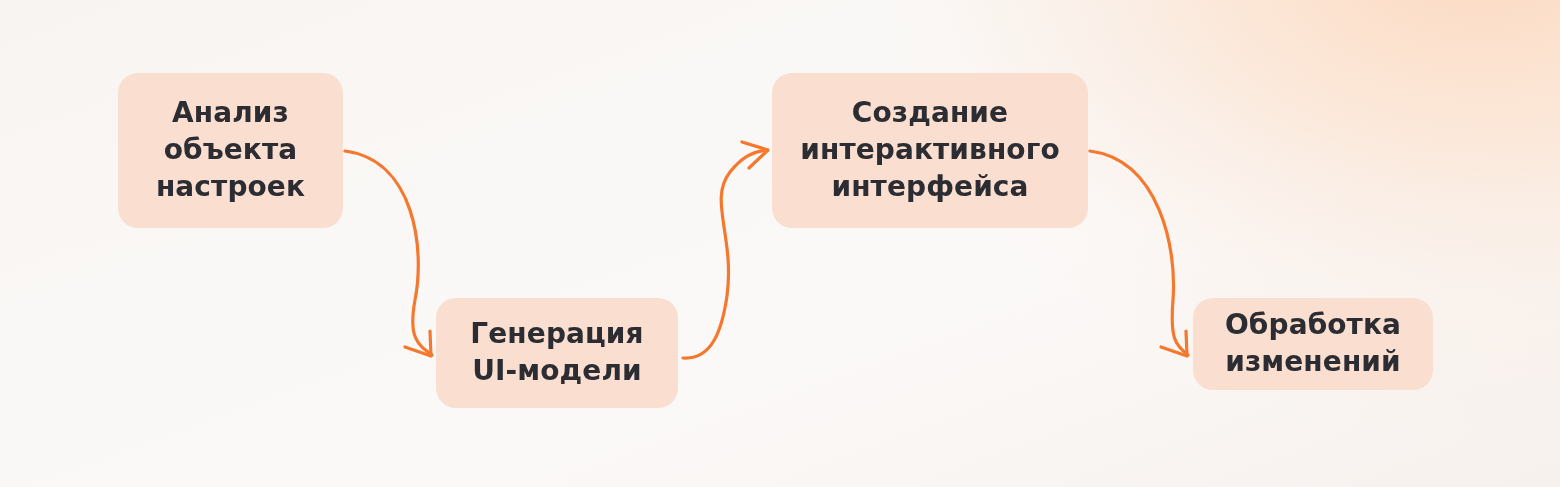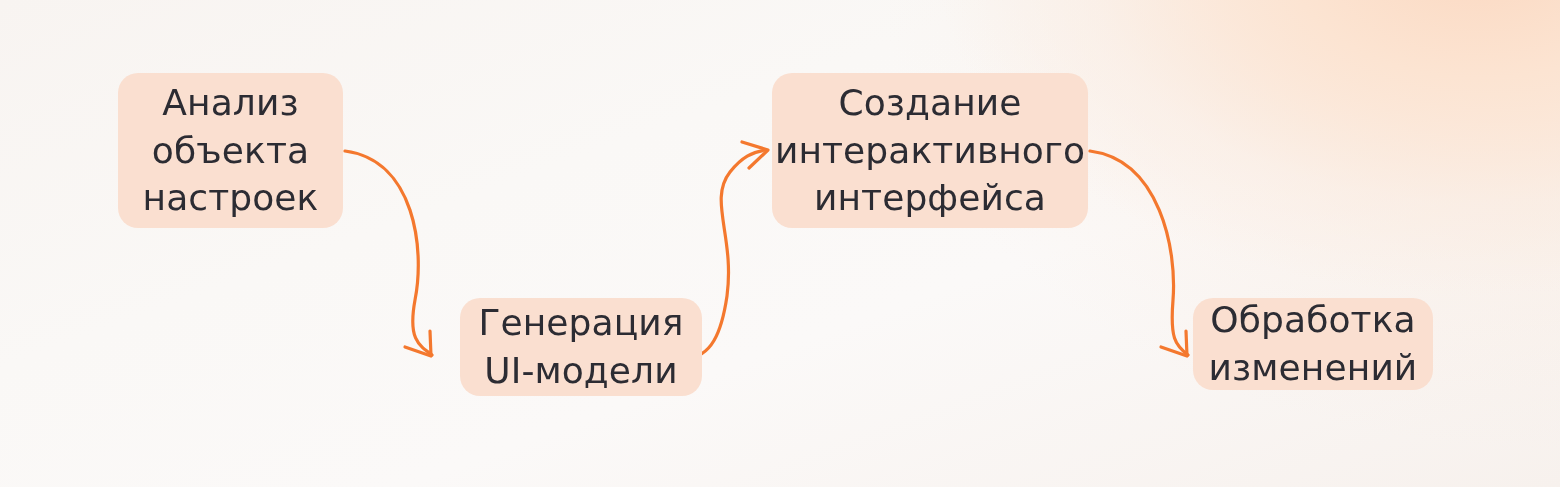--- a/index.html
+++ b/index.html
@@ -40,30 +40,30 @@
     background: #fadfd0;
     border-radius: 20px;
     display: flex;
     align-items: center;
     justify-content: center;
     text-align: center;
   }
 
   .node-label {
     color: #2c2c33;
-    font-size: 36px;
+    font-size: 28px;
     line-height: 1.32;
     letter-spacing: 0.1px;
-    font-weight: 400;
+    font-weight: 700;
     white-space: pre-line;
     padding: 0 12px;
   }
 
   #node-0 { left: 118px; top: 73px;  width: 225px; height: 155px; }
-  #node-1 { left: 460px; top: 298px; width: 242px; height: 98px; }
+  #node-1 { left: 436px; top: 298px; width: 242px; height: 110px; }
   #node-2 { left: 772px; top: 73px;  width: 316px; height: 155px; justify-content: center; }
   #node-3 { left: 1193px; top: 298px; width: 240px; height: 92px; }
 </style>
 </head>
 <body>
 
 <div id="diagram-root">
 
   <svg class="edge-layer" viewBox="0 0 1560 487" width="1560" height="487" xmlns="http://www.w3.org/2000/svg">
     <g>

